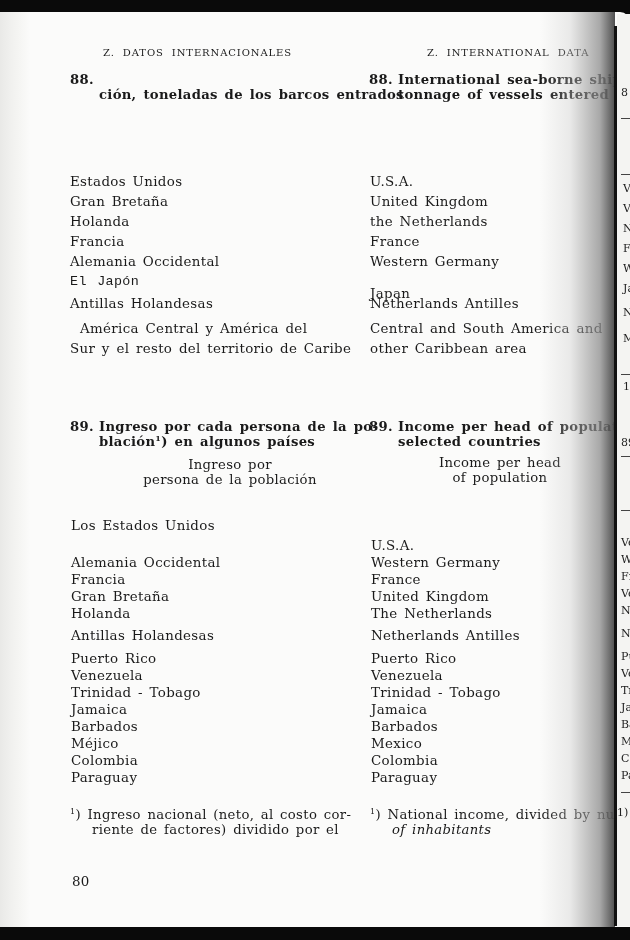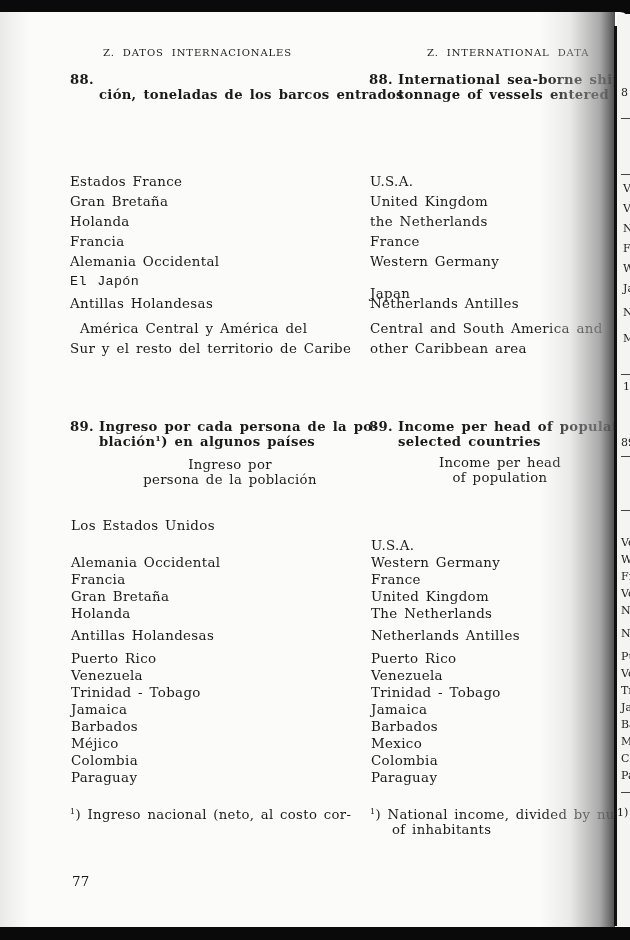--- a/index.html
+++ b/index.html
@@ -50,21 +50,21 @@
 <div class="txt hdr" style="left:103px; top:43px;">Z.  DATOS INTERNACIONALES</div>
 
 <div class="txt sec" style="left:70px; top:72px; width:270px; height:32px;">
   <span class="num">88.</span>
   <span class="body">
     <br>
     <span>ción, toneladas de los barcos entrados</span>
   </span>
 </div>
 
-<div class="txt" style="left:70px; top:172px;">Estados France</div>
+<div class="txt" style="left:70px; top:172px;">Estados Unidos</div>
 <div class="txt" style="left:70px; top:192px;">Gran Bretaña</div>
 <div class="txt" style="left:70px; top:212px;">Holanda</div>
 <div class="txt" style="left:70px; top:232px;">Francia</div>
 <div class="txt" style="left:70px; top:252px;">Alemania Occidental</div>
 <div class="txt" style="left:70px; top:272px;font-family:Liberation Mono, monospace;">El Japón</div>
 <div class="txt" style="left:70px; top:294px;">Antillas Holandesas</div>
 <div class="txt" style="left:80px; top:319px;">América Central y América del</div>
 <div class="txt" style="left:70px; top:339px;">Sur y el resto del territorio de Caribe</div>
 
 <div class="txt sec" style="left:70px; top:419px; width:270px; height:32px;">
@@ -90,24 +90,24 @@
 <div class="txt" style="left:71px; top:667px; line-height:17px;">Venezuela</div>
 <div class="txt" style="left:71px; top:684px; line-height:17px;">Trinidad - Tobago</div>
 <div class="txt" style="left:71px; top:701px; line-height:17px;">Jamaica</div>
 <div class="txt" style="left:71px; top:718px; line-height:17px;">Barbados</div>
 <div class="txt" style="left:71px; top:735px; line-height:17px;">Méjico</div>
 <div class="txt" style="left:71px; top:752px; line-height:17px;">Colombia</div>
 <div class="txt" style="left:71px; top:769px; line-height:17px;">Paraguay</div>
 
 <div class="txt fn" style="left:70px; top:807px;">
   <sup>1</sup><span>) Ingreso nacional (neto, al costo cor-</span><br>
-  <br>
+  <span style="padding-left:22px;">riente de factores) dividido por el</span><br>
 </div>
 
-<div class="txt" style="left:72px; top:872px;">77</div>
+<div class="txt" style="left:72px; top:872px;">80</div>
 
 <div class="txt hdr" style="left:427px; top:43px;">Z.  INTERNATIONAL DATA</div>
 
 <div class="txt sec" style="left:369px; top:72px; width:250px; height:32px;">
   <span class="num">88.</span>
   <span class="body">
     <span>International sea-borne shipping,</span><br>
     <span>tonnage of vessels entered</span>
   </span>
 </div>
@@ -145,21 +145,21 @@
 <div class="txt" style="left:371px; top:667px; line-height:17px;">Venezuela</div>
 <div class="txt" style="left:371px; top:684px; line-height:17px;">Trinidad - Tobago</div>
 <div class="txt" style="left:371px; top:701px; line-height:17px;">Jamaica</div>
 <div class="txt" style="left:371px; top:718px; line-height:17px;">Barbados</div>
 <div class="txt" style="left:371px; top:735px; line-height:17px;">Mexico</div>
 <div class="txt" style="left:371px; top:752px; line-height:17px;">Colombia</div>
 <div class="txt" style="left:371px; top:769px; line-height:17px;">Paraguay</div>
 
 <div class="txt fn" style="left:370px; top:807px;">
   <sup>1</sup><span>) National income, divided by number</span><br>
-  <span style="padding-left:22px;">of inhabitants</span>
+  <span style="padding-left:22px;font-style:italic;">of inhabitants</span>
 </div>
 
 <div class="gutter-shadow"></div>
 <div class="spine"></div>
 
 <div class="next-page">
   <div class="peek" style="left:4px; top:72px;">8</div>
   <div class="rule" style="left:4px; top:104px; width:12px;"></div>
   <div class="rule" style="left:4px; top:160px; width:12px;"></div>
   <div class="peek" style="left:6px; top:168px;">V</div>

